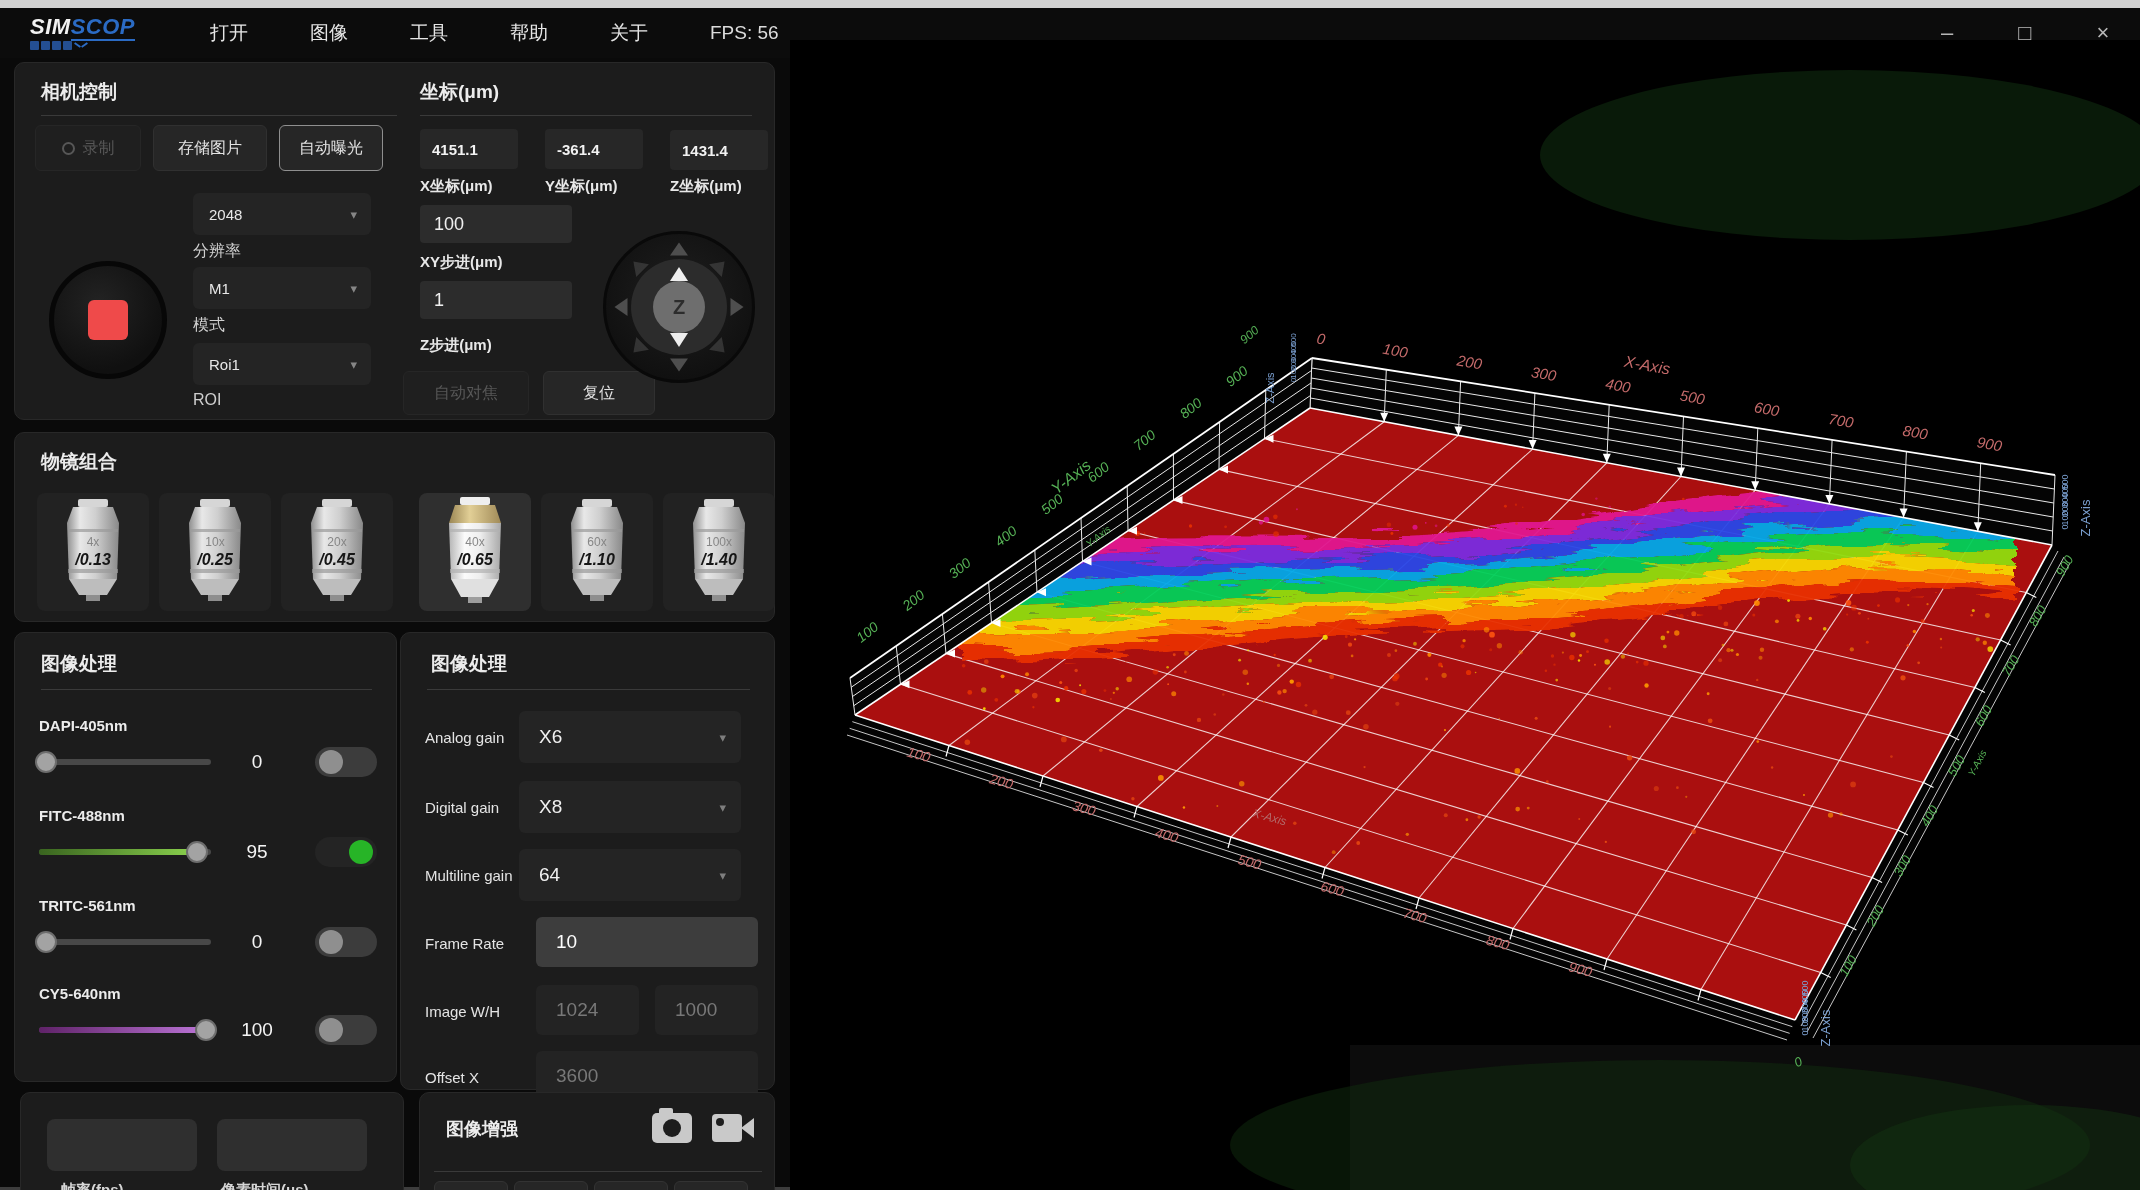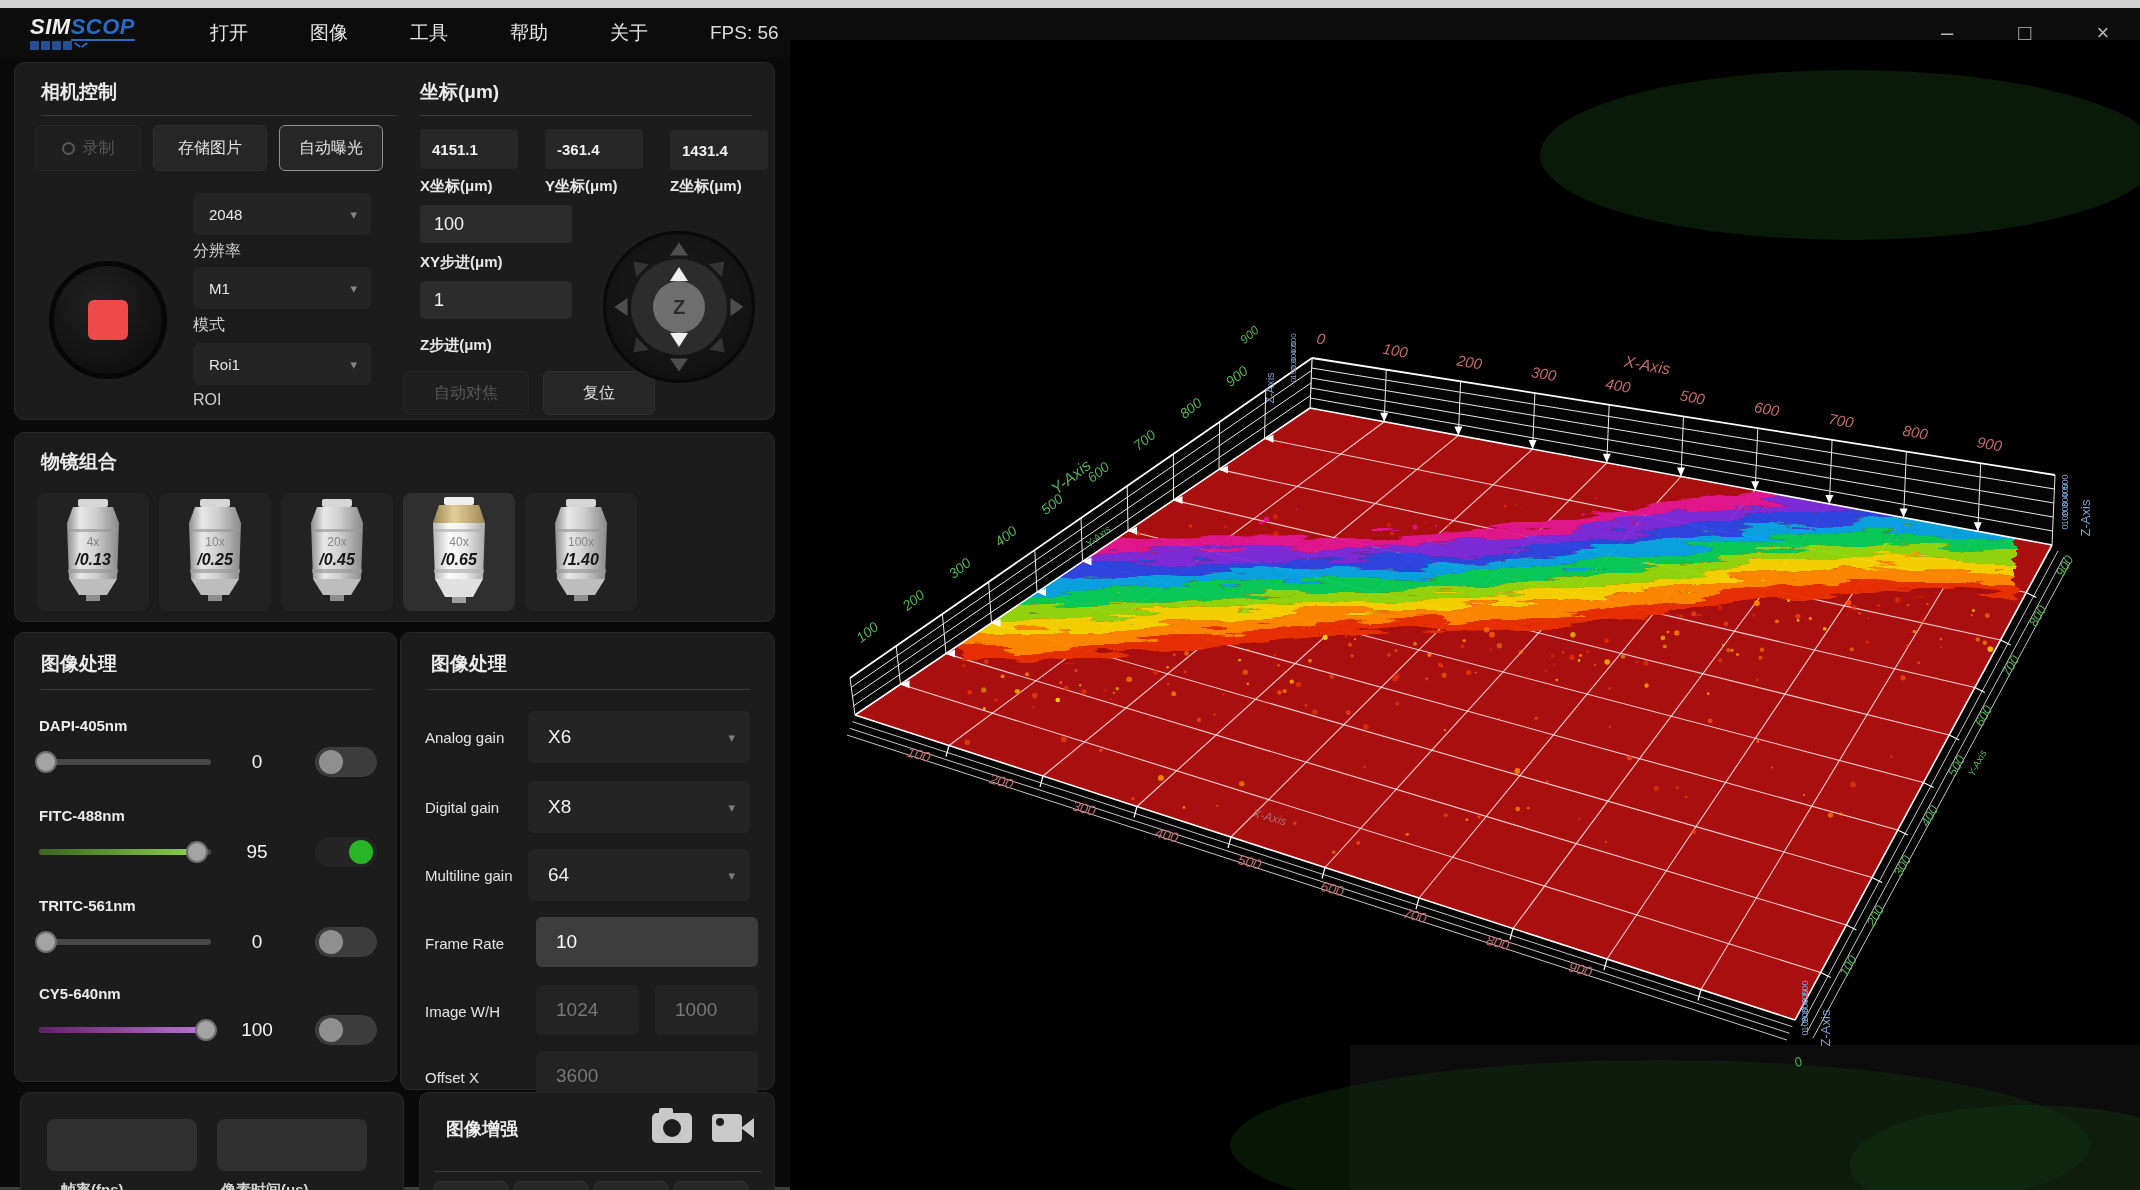--- a/index.html
+++ b/index.html
@@ -68,38 +68,38 @@
                 border-radius:50%; background:#2c2c2c; }
   .dpad .wtri { position:absolute; left:50%; top:50%; width:0; height:0;
                 border-left:9px solid transparent; border-right:9px solid transparent; border-bottom:14px solid #efefef; }
   .dpad .zknob { position:absolute; left:50%; top:50%; transform:translate(-50%,-50%); width:52px; height:52px; border-radius:50%;
                  background:#6e6e6e; display:flex; align-items:center; justify-content:center;
                  color:#2c2c2c; font-size:20px; font-weight:bold; cursor:pointer; }
 
   
   .obj-row { position:absolute; left:22px; top:60px; display:flex; gap:10px; }
   .obj-tile { position:relative; width:112px; height:118px; border-radius:8px; background:#222; cursor:pointer; }
-  .obj-tile.sel { background:#2f2f2f; }
+  .obj-tile.sel { background:#2f2f2f;margin-left:16px; }
   .obj-mag { position:absolute; left:50%; top:42px; transform:translateX(-50%); font-size:12px; color:rgba(130,130,130,.95); }
   .obj-na  { position:absolute; left:50%; top:58px; transform:translateX(-50%); font-size:16px; font-weight:bold; font-style:italic; color:#161616; }
 
   
   .laser-name { position:absolute; left:24px; font-size:15px; font-weight:bold; color:#ececec; }
   .track { position:absolute; left:24px; width:172px; height:6px; border-radius:3px; background:#484848; }
   .track .fill { position:absolute; left:0; top:0; height:6px; border-radius:3px; }
   .track .knob { position:absolute; top:-8px; width:22px; height:22px; border-radius:50%; background:#a3a3a3; border:2px solid #6d6d6d; cursor:pointer; }
   .laser-val { position:absolute; left:210px; width:64px; text-align:center; font-size:19px; color:#f4f4f4; }
   .toggle { position:absolute; left:300px; width:62px; height:30px; border-radius:15px; background:#3c3c3c; cursor:pointer; }
   .toggle .tknob { position:absolute; top:3px; left:4px; width:24px; height:24px; border-radius:50%; background:#8f8f8f; }
   .toggle.on { background:#242424; }
   .toggle.on .tknob { left:34px; background:#27b427; }
 
   
   .proc-label { position:absolute; left:24px; font-size:15px; color:#e4e4e4; }
-  .proc-dd { position:absolute; left:127px; width:222px; height:52px; background:#242424; border-radius:6px;
+  .proc-dd { position:absolute; left:118px; width:222px; height:52px; background:#242424; border-radius:6px;
              display:flex; align-items:center; padding-left:20px; font-size:19px; color:#f0f0f0; }
   .proc-dd .caret { position:absolute; right:15px; color:#7e7e7e; font-size:13px; }
   .proc-in { position:absolute; left:135px; width:222px; height:50px; background:#3d3d3d; border-radius:6px;
              display:flex; align-items:center; padding-left:20px; font-size:19px; color:#fcfcfc; }
   .proc-in.dis { background:#232323; color:#787878; }
   .proc-in.half { width:103px; }
 
   
   .bl-in { position:absolute; top:26px; width:150px; height:52px; background:#2f2f2f; border-radius:8px; }
   .bl-label { position:absolute; top:88px; font-size:15px; font-weight:bold; color:#d6d6d6; }
@@ -260,20 +260,27 @@
         </svg>
       <span class="obj-mag">20x</span>
       <span class="obj-na">/0.45</span>
     </div>
     <div class="obj-tile sel">
       <svg width="112" height="118" viewBox="0 0 112 118">
           <use href="#objshape-gold"></use>
         </svg>
       <span class="obj-mag">40x</span>
       <span class="obj-na">/0.65</span>
+    </div>
+    <div class="obj-tile">
+      <svg width="112" height="118" viewBox="0 0 112 118">
+          <use href="#objshape"></use>
+        </svg>
+      <span class="obj-mag">60x</span>
+      <span class="obj-na">/1.10</span>
     </div>
     <div class="obj-tile">
       <svg width="112" height="118" viewBox="0 0 112 118">
           <use href="#objshape"></use>
         </svg>
       <span class="obj-mag">100x</span>
       <span class="obj-na">/1.40</span>
     </div>
   </div>
 </div>

